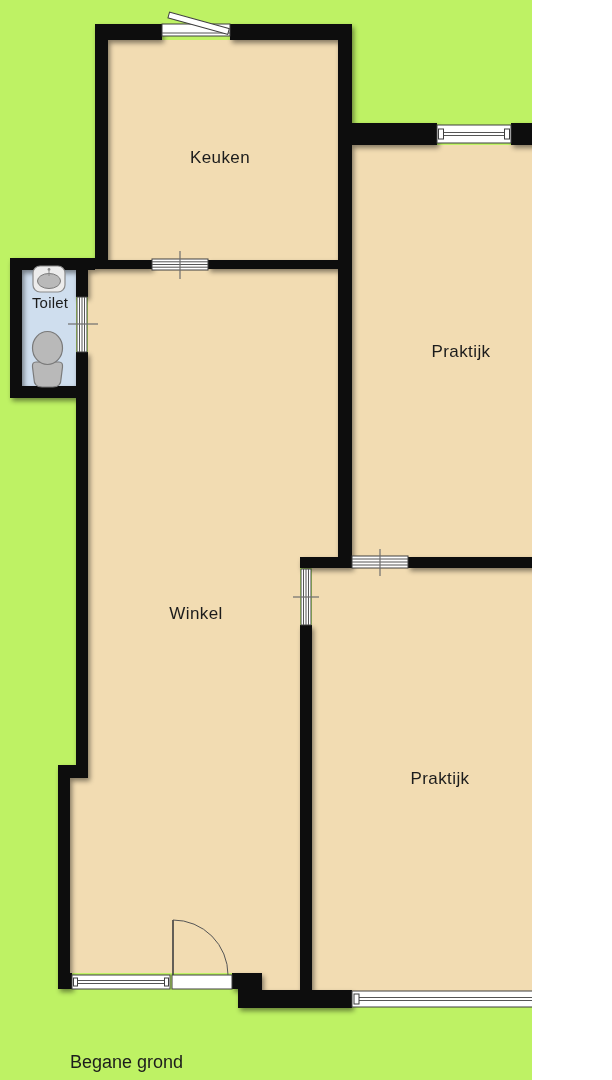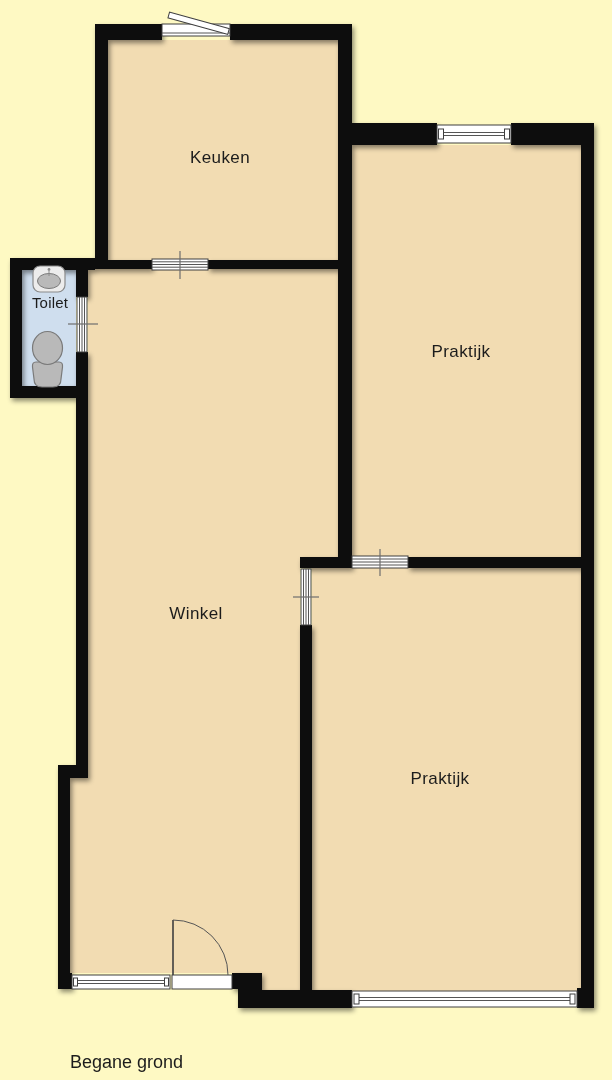--- a/index.html
+++ b/index.html
@@ -1,16 +1,16 @@
 <!DOCTYPE html>
 <html><head>
 <meta charset="utf-8">
 <style>
   html,body{margin:0;padding:0;background:#ffffff;}
-  .plan-wrap{position:relative;width:612px;height:1080px;background:#fef9c3;overflow:hidden;
+  .plan-wrap{position:relative;width:532px;height:1080px;background:#bef264;overflow:hidden;
              font-family:"Liberation Sans", sans-serif;}
   svg{display:block;}
   .room-label{font-family:"Liberation Sans", sans-serif;font-size:17px;letter-spacing:.4px;}
   .room-label.small{font-size:15px;letter-spacing:.2px;}
   .plan-title{font-family:"Liberation Sans", sans-serif;font-size:18px;}
   .sym{stroke:#3f3f3f;stroke-width:1;fill:#ffffff;}
   .sym-line{stroke:#555555;stroke-width:1;fill:none;}
   .tick{stroke:#6e6e6e;stroke-width:1.2;fill:none;}
 </style>
 </head>

